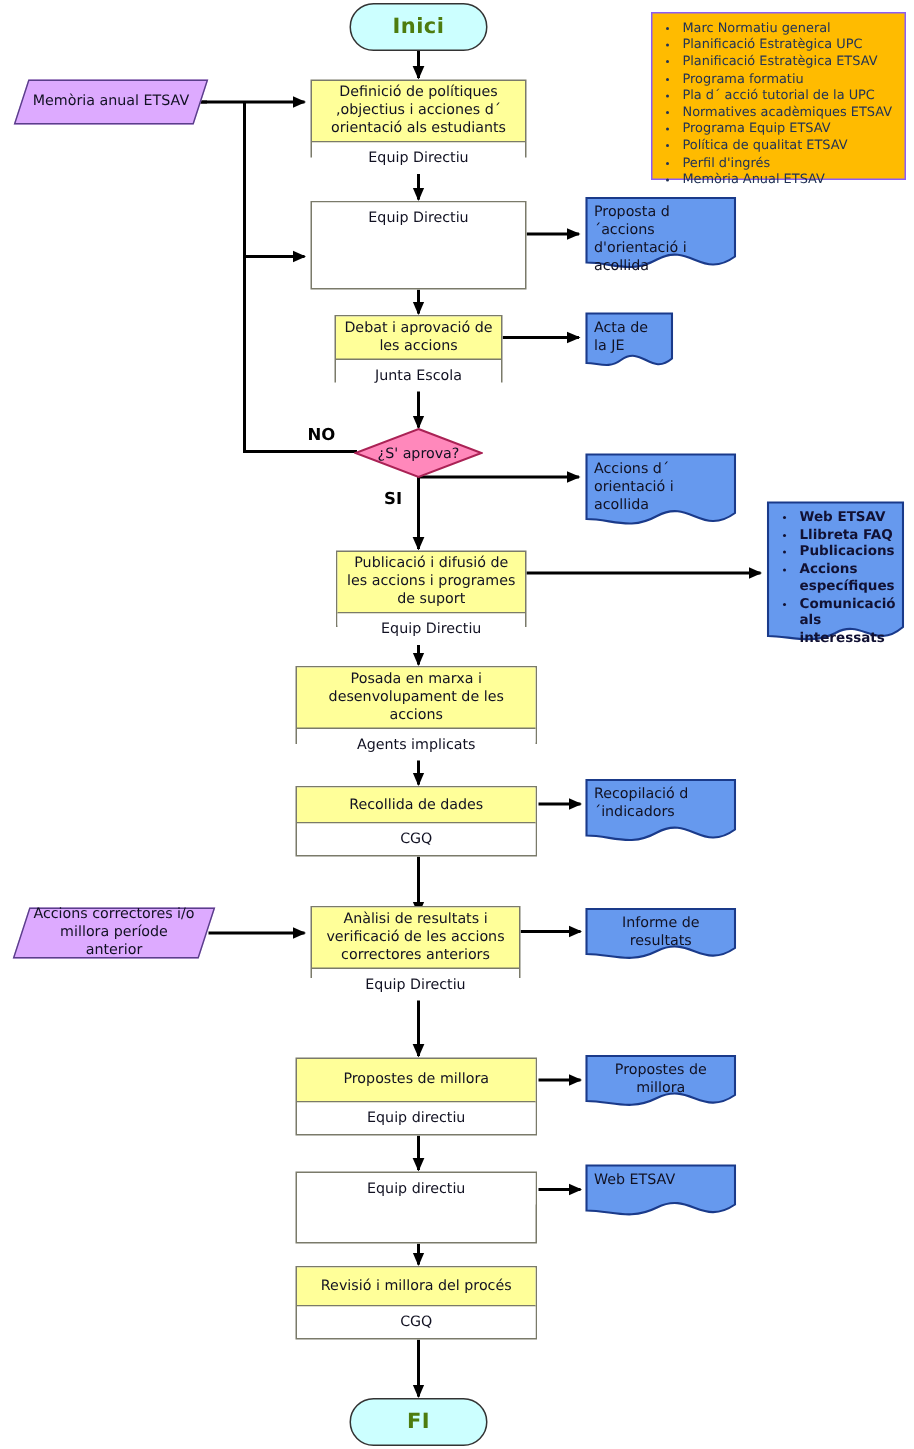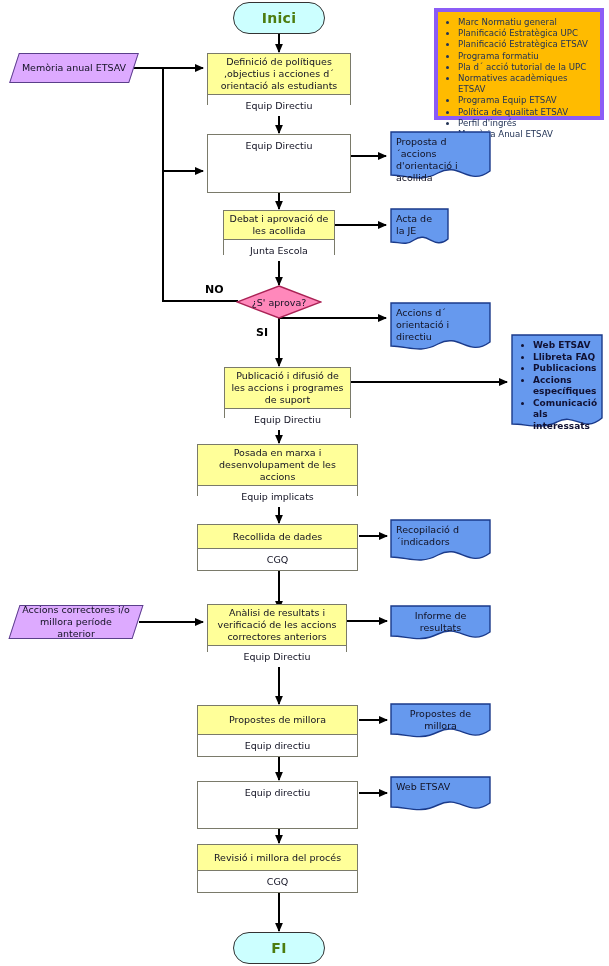--- a/index.html
+++ b/index.html
@@ -102,21 +102,21 @@
   .decision svg{position:absolute;left:0;top:0;width:100%;height:100%;}
   .decision .dtxt{
     position:absolute;left:0;top:0;width:100%;height:100%;
     display:flex;align-items:center;justify-content:center;
     font-size:9.5px;color:#111122;
   }
 
   
   .legend{
     background:#ffbb00;
-    border:4px solid #8b5cf6;
+    border:1px solid #8b5cf6;
   }
   .legend ul{
     margin:0;padding:5px 4px 4px 20px;
     list-style:disc;
     font-size:8.6px;
     line-height:11.2px;
     color:#223355;
   }
   .legend ul li{margin:0;padding:0;}
 
@@ -231,21 +231,21 @@
   </div>
 
   <div class="doc" style="left:390px;top:131px;width:101px;height:50px;">
     <svg viewBox="0 0 101 50" preserveAspectRatio="none">
       <path d="M1,1 L100,1 L100,40 C78,56 70,30 48,42 C30,52 18,44 1,44 Z" fill="#6699ee" stroke="#1a3a8a" stroke-width="1.4"></path>
     </svg>
     <div class="doc-txt">Proposta d´accions d'orientació i acollida</div>
   </div>
 
   <div class="proc" style="left:223px;top:210px;width:112px;height:45px;">
-    <div class="head">Debat i   aprovació  de les acollida</div>
+    <div class="head">Debat i   aprovació  de les accions</div>
     <div class="foot">Junta Escola</div>
   </div>
 
   <div class="doc" style="left:390px;top:208px;width:59px;height:40px;">
     <svg viewBox="0 0 59 40" preserveAspectRatio="none">
       <path d="M1,1 L58,1 L58,31 C44,43 38,22 24,32 C16,38 9,34 1,34 Z" fill="#6699ee" stroke="#1a3a8a" stroke-width="1.4"></path>
     </svg>
     <div class="doc-txt">Acta de la JE</div>
   </div>
 
@@ -255,21 +255,21 @@
     </svg>
     <div class="dtxt">¿S' aprova?</div>
   </div>
   <div class="conn-label" style="left:205px;top:283px;">NO</div>
   <div class="conn-label" style="left:256px;top:326px;">SI</div>
 
   <div class="doc" style="left:390px;top:302px;width:101px;height:50px;">
     <svg viewBox="0 0 101 50" preserveAspectRatio="none">
       <path d="M1,1 L100,1 L100,40 C78,56 70,30 48,42 C30,52 18,44 1,44 Z" fill="#6699ee" stroke="#1a3a8a" stroke-width="1.4"></path>
     </svg>
-    <div class="doc-txt">Accions  d´ orientació i directiu</div>
+    <div class="doc-txt">Accions  d´ orientació i acollida</div>
   </div>
 
   <div class="proc" style="left:224px;top:367px;width:127px;height:51px;">
     <div class="head">Publicació i   difusió de les accions  i  programes de suport</div>
     <div class="foot">Equip  Directiu</div>
   </div>
 
   <div class="doc" style="left:511px;top:334px;width:92px;height:100px;">
     <svg viewBox="0 0 92 100" preserveAspectRatio="none">
       <path d="M1,1 L91,1 L91,84 C72,100 64,78 46,88 C30,96 16,90 1,90 Z" fill="#6699ee" stroke="#1a3a8a" stroke-width="1.4"></path>
@@ -278,21 +278,21 @@
       <li>Web ETSAV</li>
       <li>Llibreta  FAQ</li>
       <li>Publicacions</li>
       <li>Accions específiques</li>
       <li>Comunicació als interessats</li>
     </ul>
   </div>
 
   <div class="proc" style="left:197px;top:444px;width:161px;height:52px;">
     <div class="head">Posada  en marxa i desenvolupament de les accions</div>
-    <div class="foot">Equip implicats</div>
+    <div class="foot">Agents implicats</div>
   </div>
 
   <div class="proc" style="left:197px;top:524px;width:161px;height:47px;">
     <div class="head">Recollida de dades</div>
     <div class="foot">CGQ</div>
   </div>
 
   <div class="doc" style="left:390px;top:519px;width:101px;height:44px;">
     <svg viewBox="0 0 101 44" preserveAspectRatio="none">
       <path d="M1,1 L100,1 L100,34 C78,50 70,24 48,36 C30,46 18,38 1,38 Z" fill="#6699ee" stroke="#1a3a8a" stroke-width="1.4"></path>

